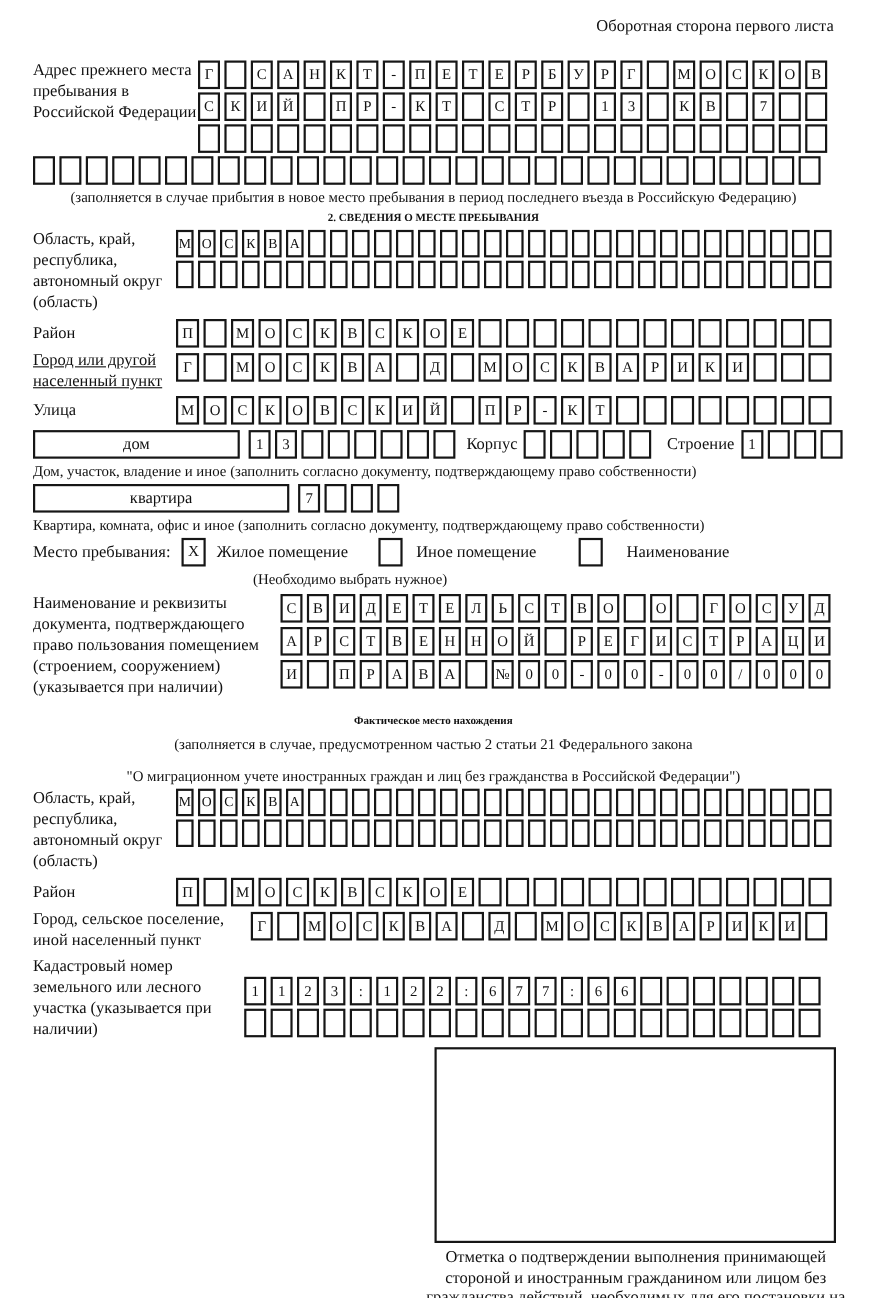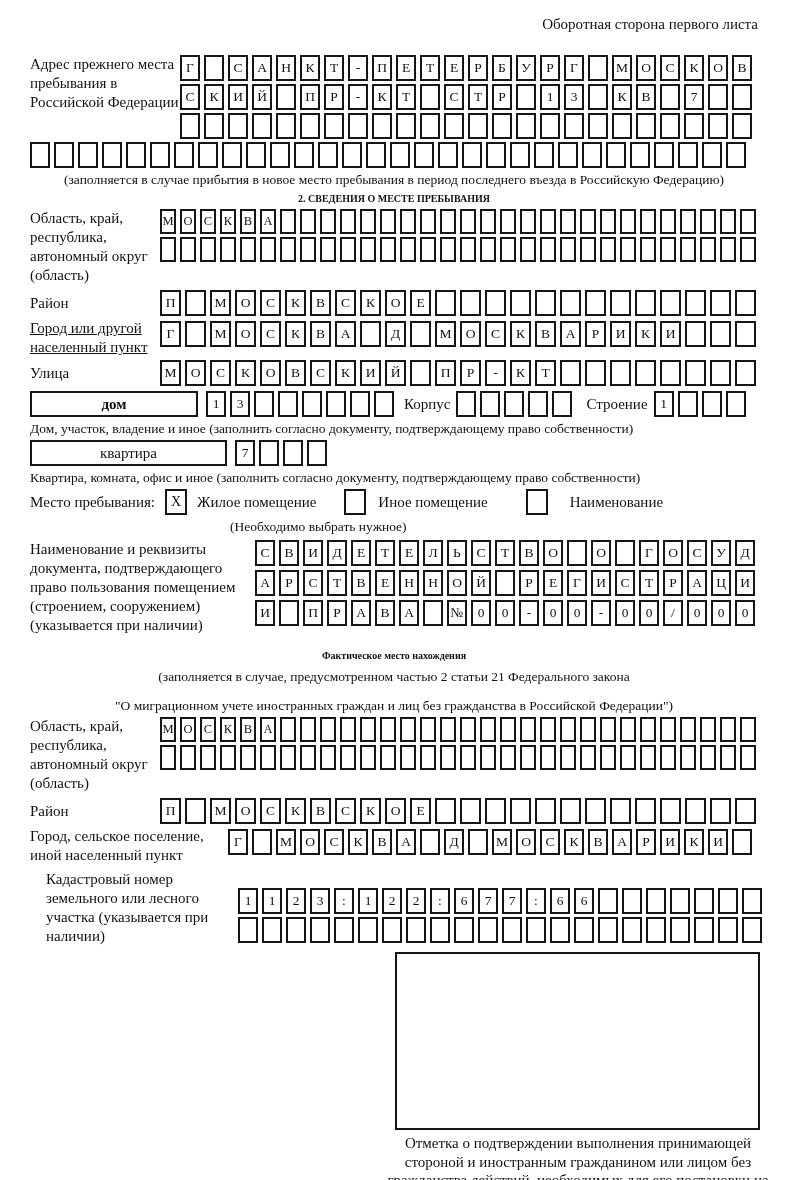--- a/index.html
+++ b/index.html
@@ -325,21 +325,21 @@
         <div class="cell"></div>
         <div class="cell"></div>
         <div class="cell"></div>
         <div class="cell"></div>
         <div class="cell"></div>
         <div class="cell"></div>
       </div>
   </div>
 
   <div class="row mt5">
-    <div class="wide-label-box" style="width:168px;font-weight:bold;">дом</div>
+    <div class="wide-label-box" style="width:188px;">дом</div>
     <div class="cells" style="margin-left:8px;">
         <div class="cell">1</div>
         <div class="cell">3</div>
         <div class="cell"></div>
         <div class="cell"></div>
         <div class="cell"></div>
         <div class="cell"></div>
         <div class="cell"></div>
         <div class="cell"></div>
       </div>
@@ -355,21 +355,21 @@
     <div class="cells" style="margin-left:6px;">
         <div class="cell">1</div>
         <div class="cell"></div>
         <div class="cell"></div>
         <div class="cell"></div>
       </div>
   </div>
   <div class="note" style="text-align:left;">Дом, участок, владение и иное (заполнить согласно документу, подтверждающему право собственности)</div>
 
   <div class="row mt3">
-    <div class="wide-label-box" style="width:197px;">квартира</div>
+    <div class="wide-label-box" style="width:233px;">квартира</div>
     <div class="cells" style="margin-left:8px;">
         <div class="cell">7</div>
         <div class="cell"></div>
         <div class="cell"></div>
         <div class="cell"></div>
       </div>
   </div>
   <div class="note" style="text-align:left;">Квартира, комната, офис и иное (заполнить согласно документу, подтверждающему право собственности)</div>
 
   <div class="row mt3">
@@ -584,21 +584,21 @@
         <div class="cell">А</div>
         <div class="cell">Р</div>
         <div class="cell">И</div>
         <div class="cell">К</div>
         <div class="cell">И</div>
         <div class="cell"></div>
       </div>
   </div>
 
   <div class="row mt5">
-    <div class="lbl" style="width:192px;margin-left:16px;">Кадастровый номер земельного или лесного участка (указывается при наличии)</div>
+    <div class="lbl" style="width:192px;">Кадастровый номер земельного или лесного участка (указывается при наличии)</div>
     <div class="cellrows" style="margin-top:18px;">
       <div class="cells">
           <div class="cell">1</div>
           <div class="cell">1</div>
           <div class="cell">2</div>
           <div class="cell">3</div>
           <div class="cell">:</div>
           <div class="cell">1</div>
           <div class="cell">2</div>
           <div class="cell">2</div>

